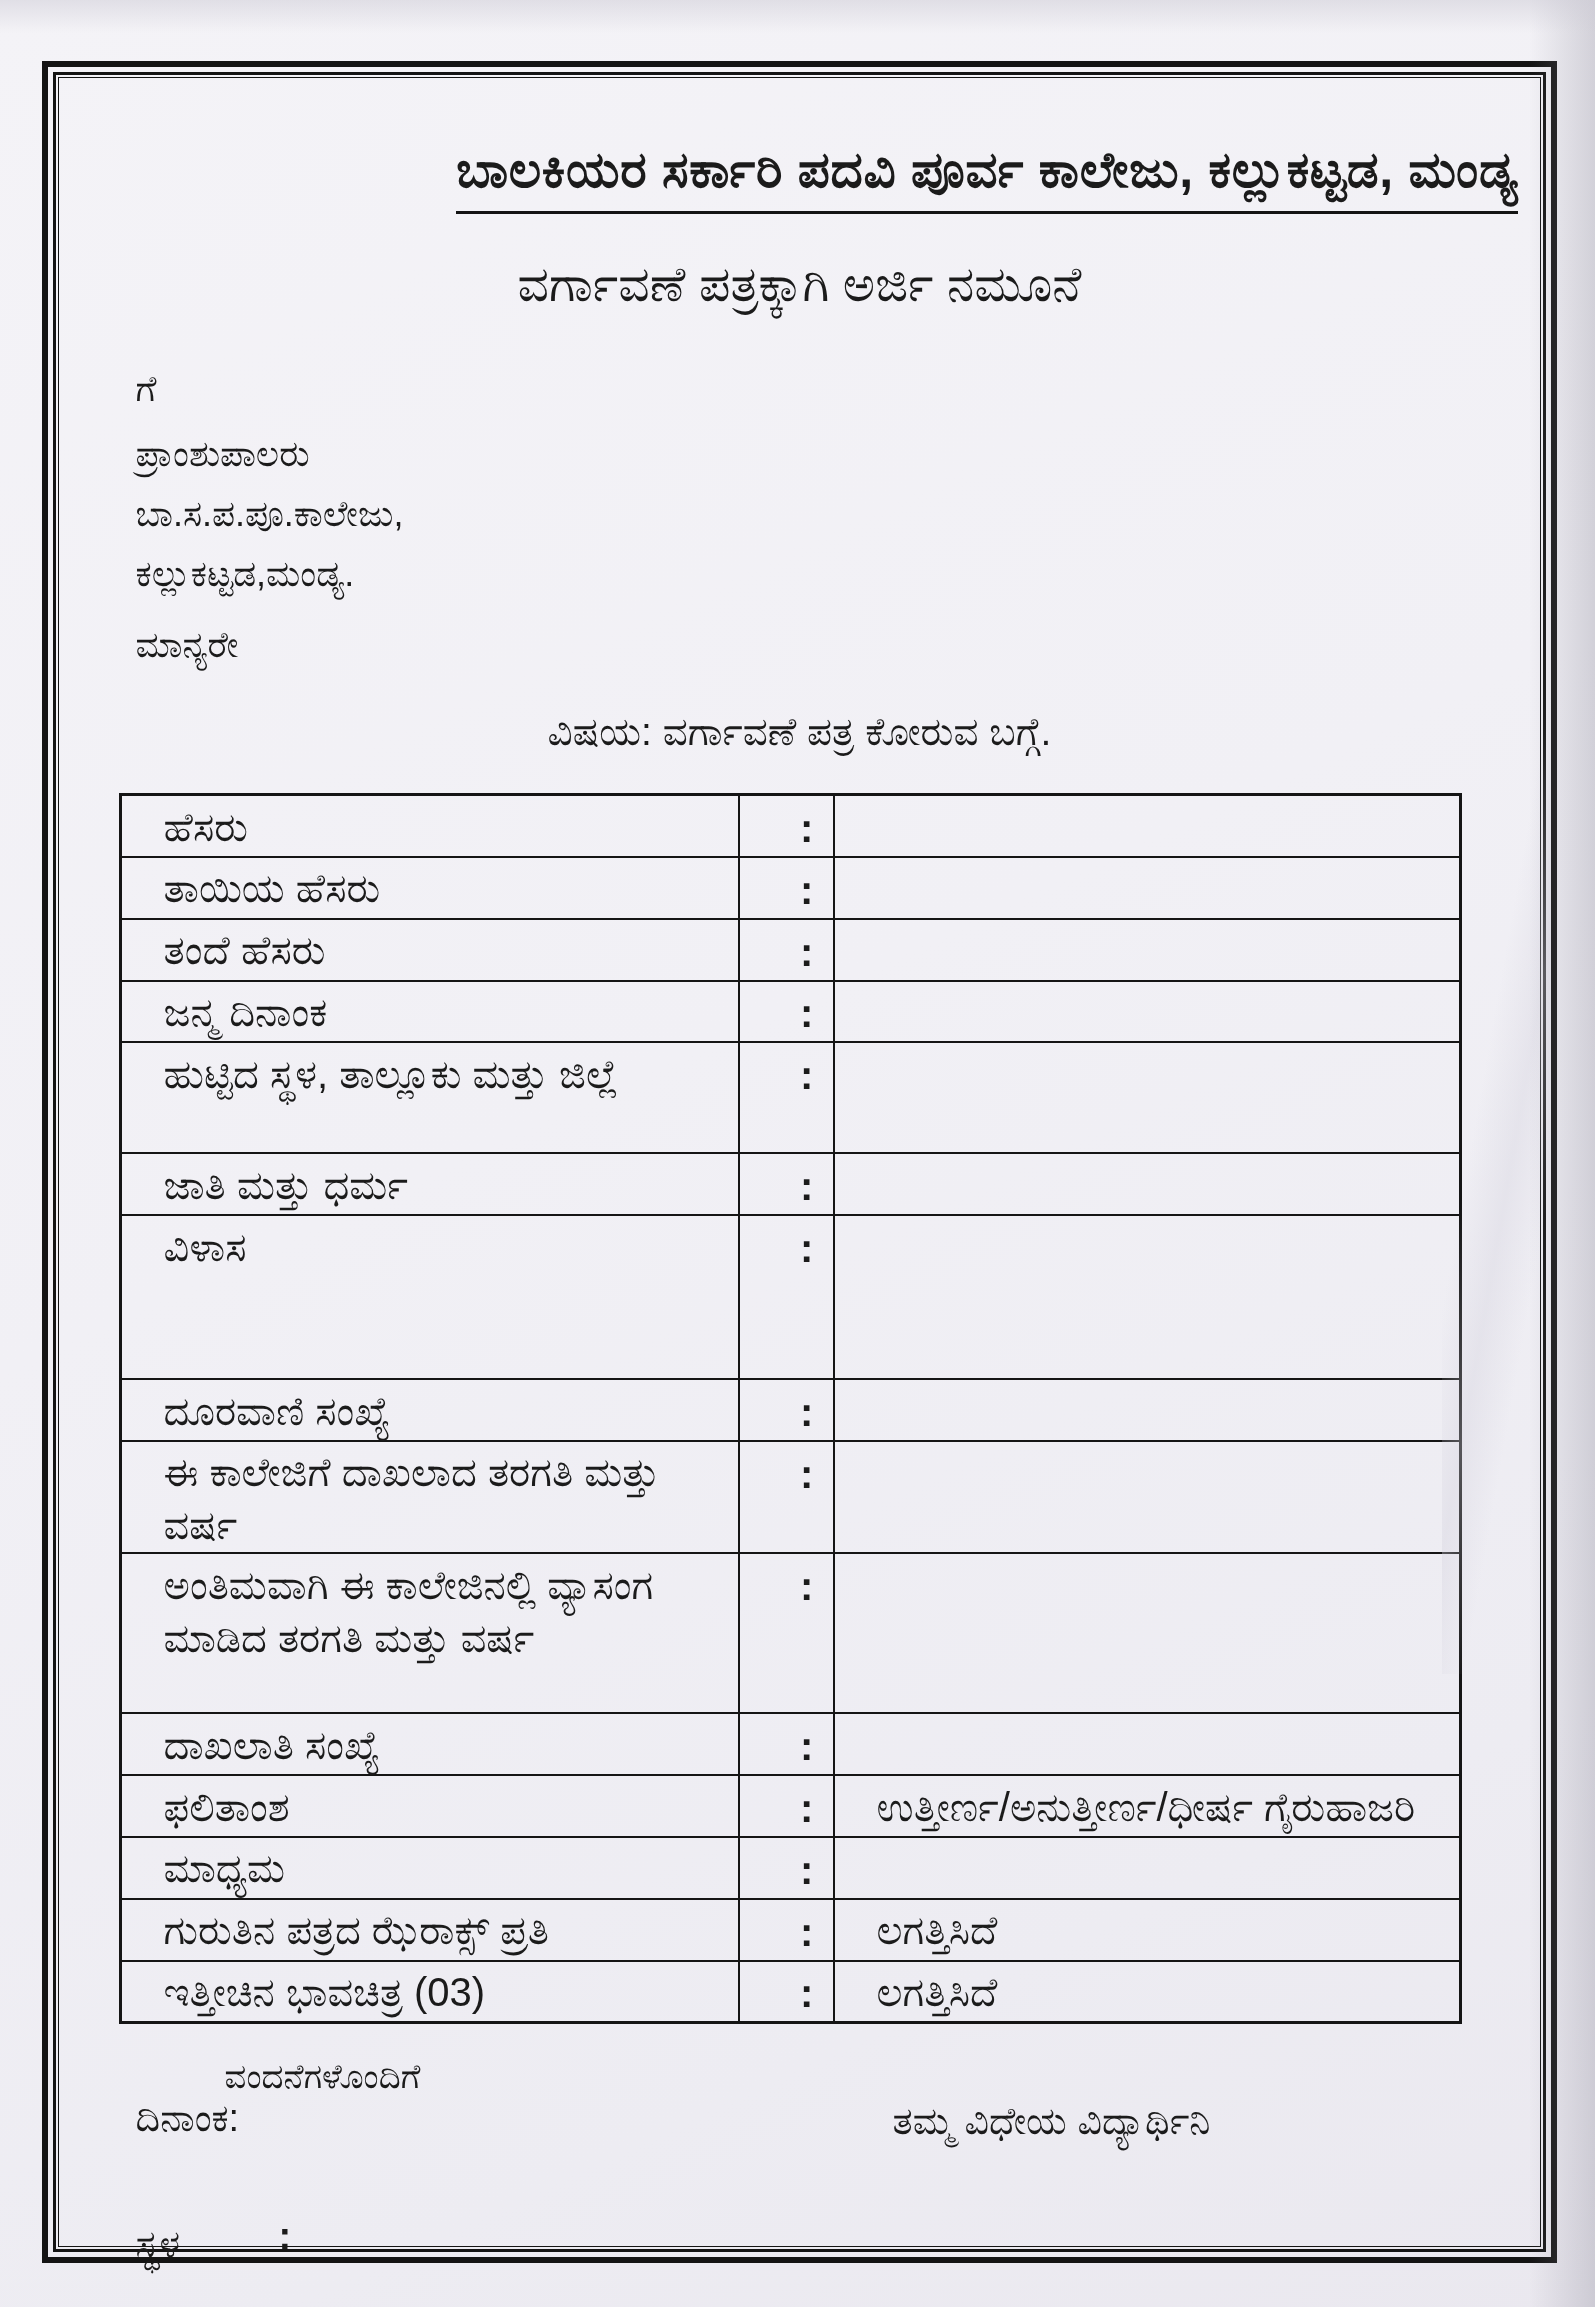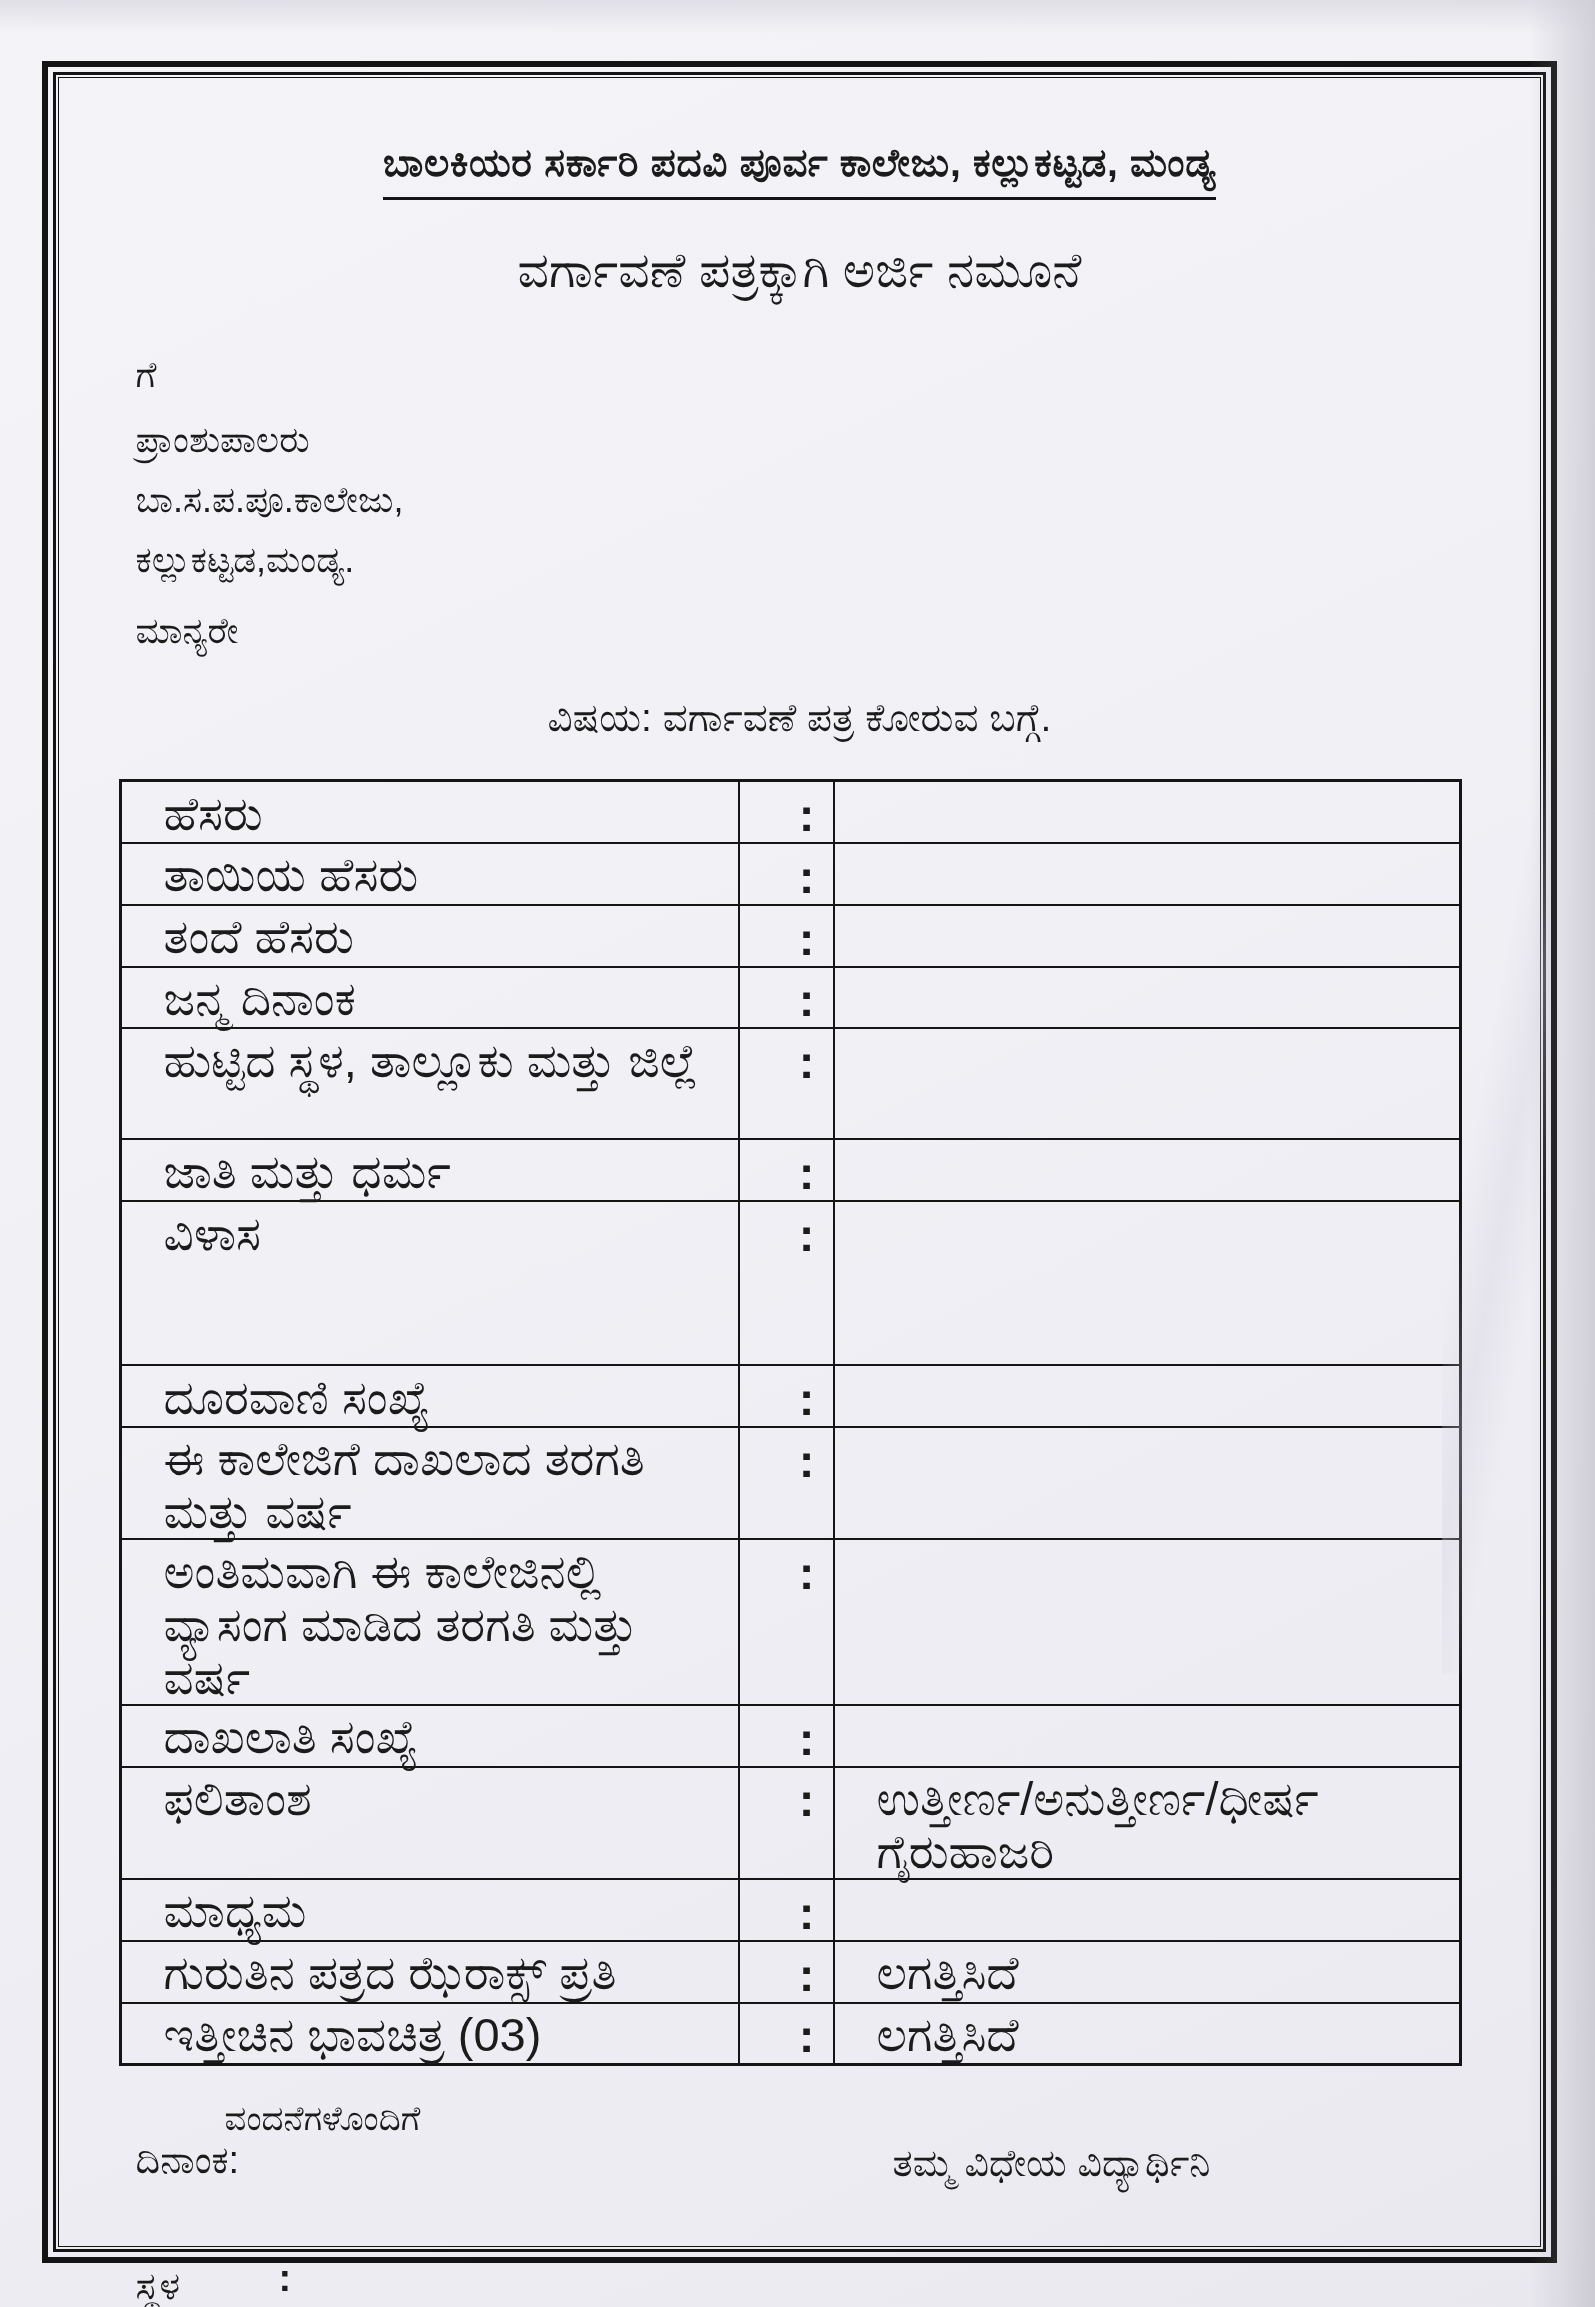--- a/index.html
+++ b/index.html
@@ -31,22 +31,22 @@
     background:linear-gradient(100deg,rgba(255,255,255,0) 40%,rgba(210,208,220,.35) 55%,rgba(255,255,255,0) 70%);
     pointer-events:none;z-index:5;
   }
   .frame-a{position:absolute;left:42px;top:61px;right:38px;bottom:44px;border:6.6px solid #141414;}
   .frame-b{position:absolute;inset:5.1px;border:3.6px solid #141414;}
   .frame-c{position:absolute;inset:1.5px;border:1.5px solid #141414;}
   .content{position:absolute;inset:0;padding:0;}
 
   .title{
     margin:63px 22px 0 22px;
-    text-align:center;
-    font-size:39px;font-weight:bold;letter-spacing:0.7px;
+    text-align:right;
+    font-size:50px;font-weight:bold;letter-spacing:0.7px;
   }
   .title .u{
     display:inline-block;border-bottom:3.6px solid #141414;padding-bottom:11.6px;
   }
   .subtitle{
     margin-top:42px;text-align:center;
     font-size:49px;font-weight:normal;
   }
   .address{
     margin:45px 0 0 77px;
@@ -58,21 +58,21 @@
     margin-top:35px;text-align:center;font-size:39px;
   }
 
   table.form{
     border-collapse:collapse;table-layout:fixed;
     margin:38px 0 0 60px;width:1343px;
     border:3.6px solid #151515;
   }
   table.form td{
     border:2.2px solid #151515;vertical-align:top;
-    font-size:47px;line-height:53px;padding-left:42px;
+    font-size:40px;line-height:53px;padding-left:42px;
   }
   td.cell-label{width:561px;padding:4.4px 13px 0 19px;}
   td.cell-colon{width:50px;text-align:center;font-weight:bold;padding-top:5.8px;}
   td.cell-value{padding:4.4px 0 0 26px;margin-left:40px;}
 
   .regards{
     margin:33px 0 0 166px;font-size:34px;
   }
   .sign-row{position:relative;height:67px;font-size:38px;}
   .sign-row .date-label{position:absolute;left:77px;top:0;}

